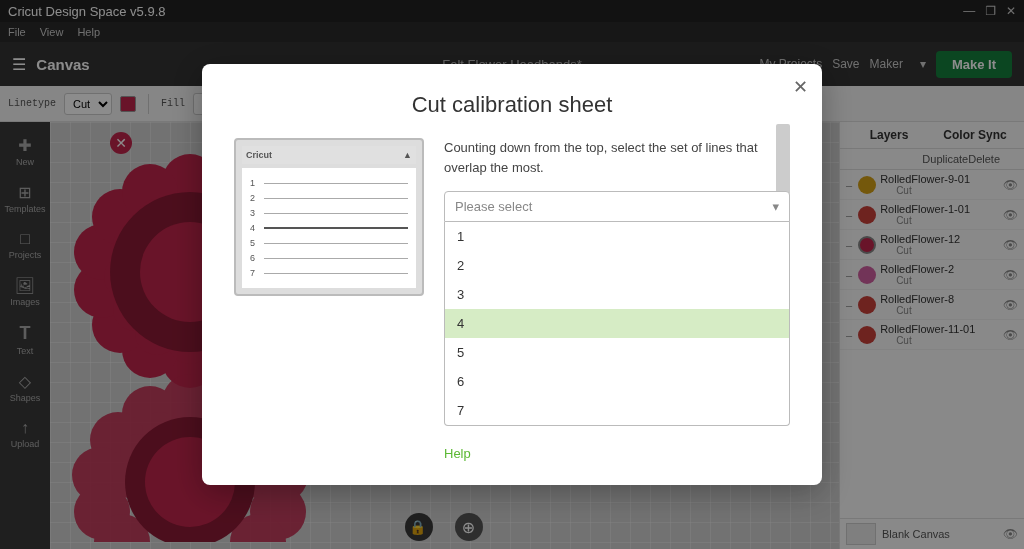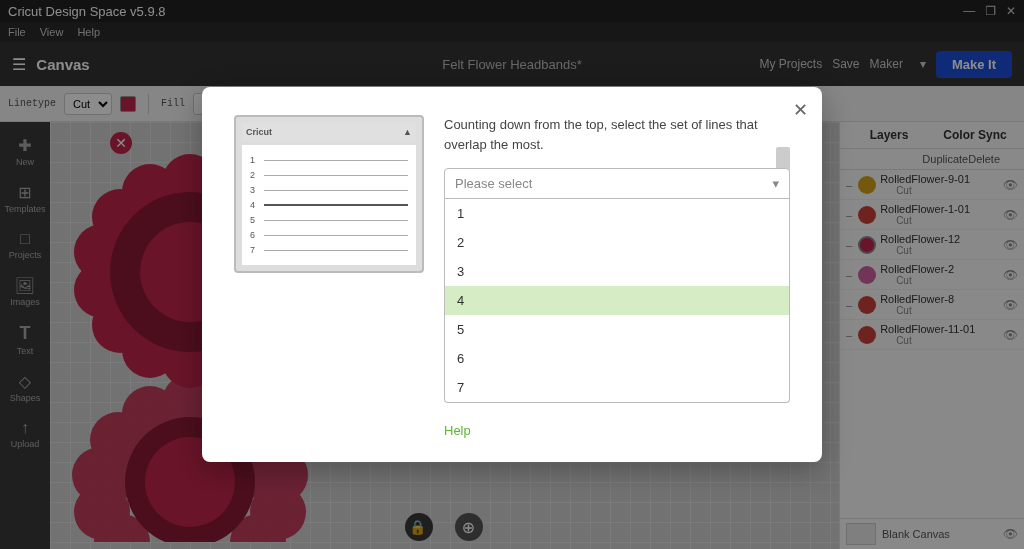--- a/index.html
+++ b/index.html
@@ -17,21 +17,21 @@
 
     
     .main-header { background: #333; height: 44px; display: flex; align-items: center; padding: 0 12px; position: relative; }
     .hamburger { color: #fff; font-size: 16px; margin-right: 10px; cursor: pointer; }
     .canvas-label { color: #fff; font-size: 15px; font-weight: 600; }
     .header-center { position: absolute; left: 50%; transform: translateX(-50%); color: #bbb; font-size: 13px; }
     .header-right { margin-left: auto; display: flex; align-items: center; gap: 10px; }
     .my-projects-btn { color: #ccc; font-size: 12px; cursor: pointer; }
     .save-btn { color: #ccc; font-size: 12px; cursor: pointer; background: none; border: none; }
     .maker-btn { color: #ccc; font-size: 12px; background: none; border: none; cursor: pointer; display: flex; align-items: center; gap: 17px; }
-    .make-it-btn { background: #1d4ed8; color: #fff; border: none; border-radius: 4px; padding: 6px 16px; font-size: 13px; font-weight: 600; cursor: pointer; }
+    .make-it-btn { background: #15803d; color: #fff; border: none; border-radius: 4px; padding: 6px 16px; font-size: 13px; font-weight: 600; cursor: pointer; }
 
     
     .toolbar { background: #f4f4f4; height: 36px; display: flex; align-items: center; padding: 0 8px; gap: 8px; border-bottom: 1px solid #ddd; }
     .toolbar-label { font-size: 10px; color: #555; font-family: Liberation Mono, monospace; }
     .toolbar-select { font-size: 11px; border: 1px solid #ccc; border-radius: 3px; height: 22px; padding: 0 4px; background: #fff; }
     .toolbar-color-box { width: 16px; height: 16px; background: #c0254b; border: 1px solid #999; border-radius: 2px; }
     .toolbar-sep { width: 1px; height: 20px; background: #ccc; margin: 0 4px; }
 
     
     .main-layout { display: flex; height: calc(549px - 22px - 20px - 44px - 36px); }
@@ -318,20 +318,21 @@
       <span class="blank-canvas-label">Blank Canvas</span>
       <span style="color:#888;font-size:12px;margin-left:auto;">👁</span>
     </div>
   </div>
 
 </div>
 
 <div class="overlay">
   <div class="dialog">
     <button class="dialog-close">✕</button>
+    <div class="dialog-title">Cut calibration sheet</div>
 
     <div class="dialog-body">
 
       <div class="cal-preview">
         <div class="cal-header">
           <span>Cricut</span>
           <span style="margin-left:auto;">▲</span>
         </div>
         <div class="cal-preview-inner">
           <div class="cal-lines">

